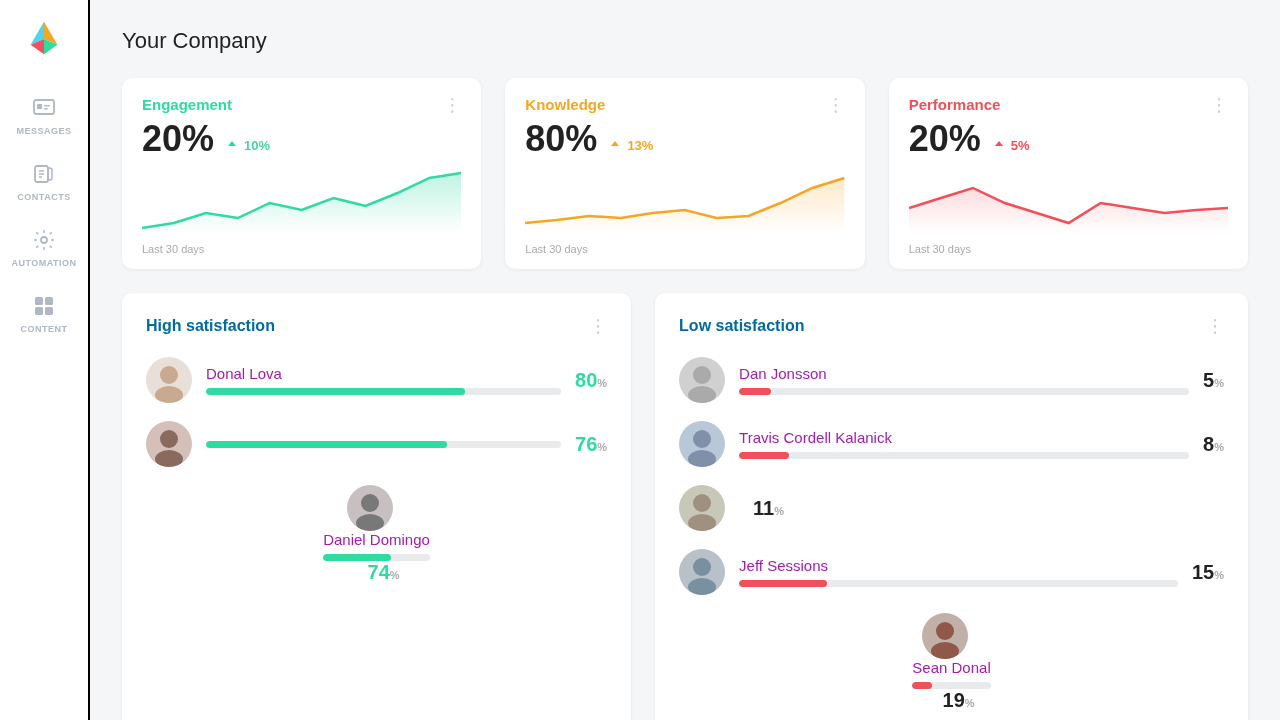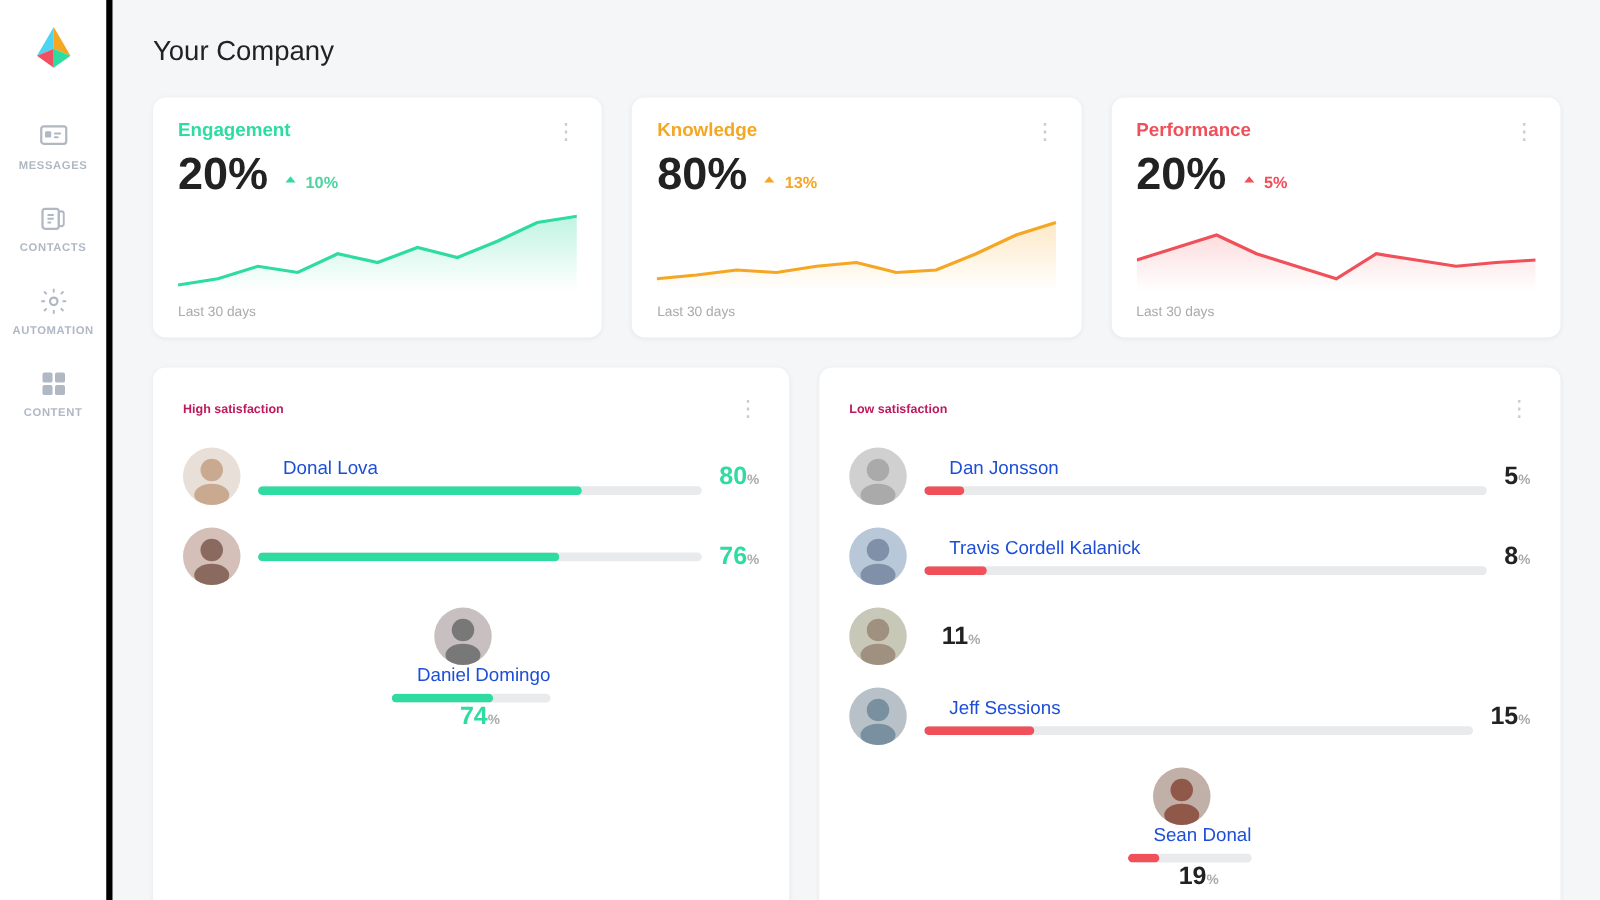--- a/index.html
+++ b/index.html
@@ -6,21 +6,21 @@
     body { font-family: 'Segoe UI', Arial, sans-serif; background: #f4f6f8; display: flex; width: 1280px; height: 720px; overflow: hidden; }
 
     
     .sidebar {
       width: 90px;
       background: #fff;
       display: flex;
       flex-direction: column;
       align-items: center;
       padding-top: 14px;
-      border-right: 5px solid #000000;
+      border-right: 2px solid #000000;
       flex-shrink: 0;
     }
     .sidebar-item {
       display: flex;
       flex-direction: column;
       align-items: center;
       padding: 12px 0;
       width: 100%;
       cursor: pointer;
       color: #b0b8c4;
@@ -121,23 +121,23 @@
     }
     .sat-card-left { flex: 1.1; }
     .sat-card-right { flex: 1.3; }
     .sat-header {
       display: flex;
       justify-content: space-between;
       align-items: center;
       margin-bottom: 20px;
     }
     .sat-title {
-      font-size: 10px;
+      font-size: 16px;
       font-weight: 700;
-      color: #be185d;
+      color: #0369a1;
     }
     .sat-menu { color: #ccc; font-size: 18px; cursor: pointer; }
 
     
     .person-row {
       display: flex;
       align-items: center;
       margin-bottom: 18px;
     }
     .person-row:last-child { margin-bottom: 0; flex-direction: column; }
@@ -153,23 +153,22 @@
       align-items: center;
       justify-content: center;
       font-size: 16px;
       font-weight: 700;
       color: #666;
     }
     .person-info { flex: 1; }
     .person-name {
       font-size: 15px;
       font-weight: 500;
-      color: #1d4ed8;
+      color: #a21caf;
       margin-bottom: 6px;
-      margin-left: 20px;
     }
     .bar-track {
       width: 100%;
       height: 7px;
       background: #e8eaec;
       border-radius: 4px;
       overflow: hidden;
     }
     .bar-fill {
       height: 100%;

